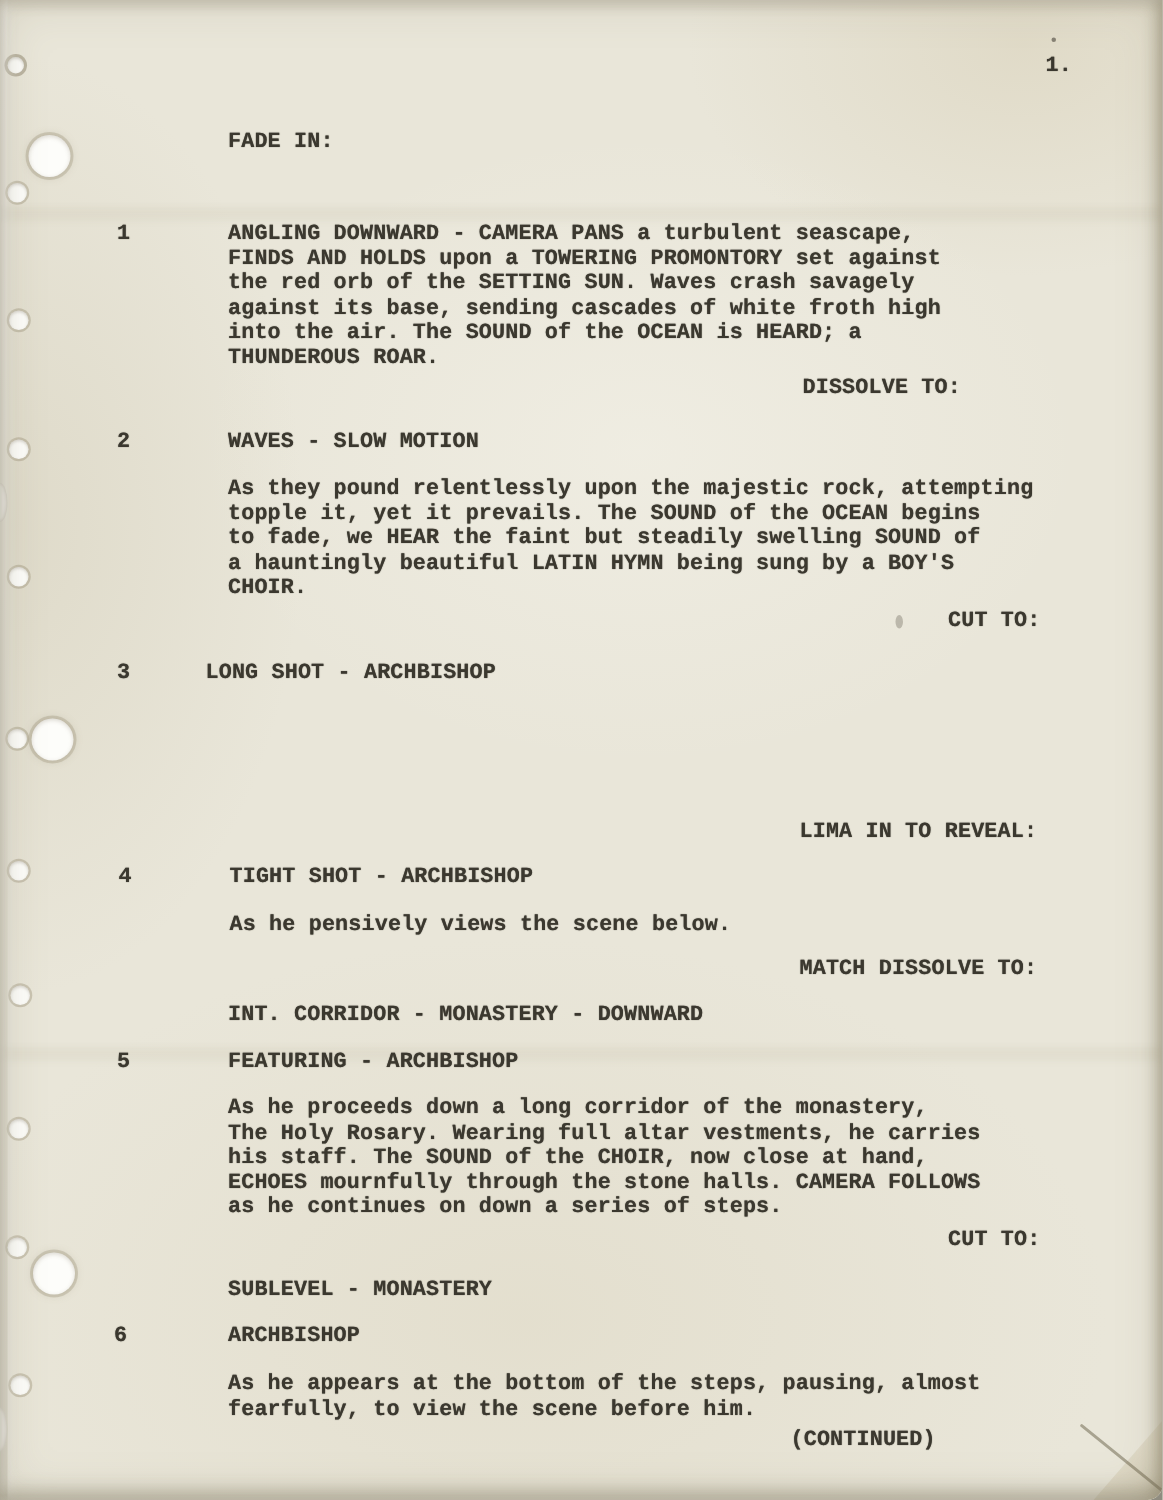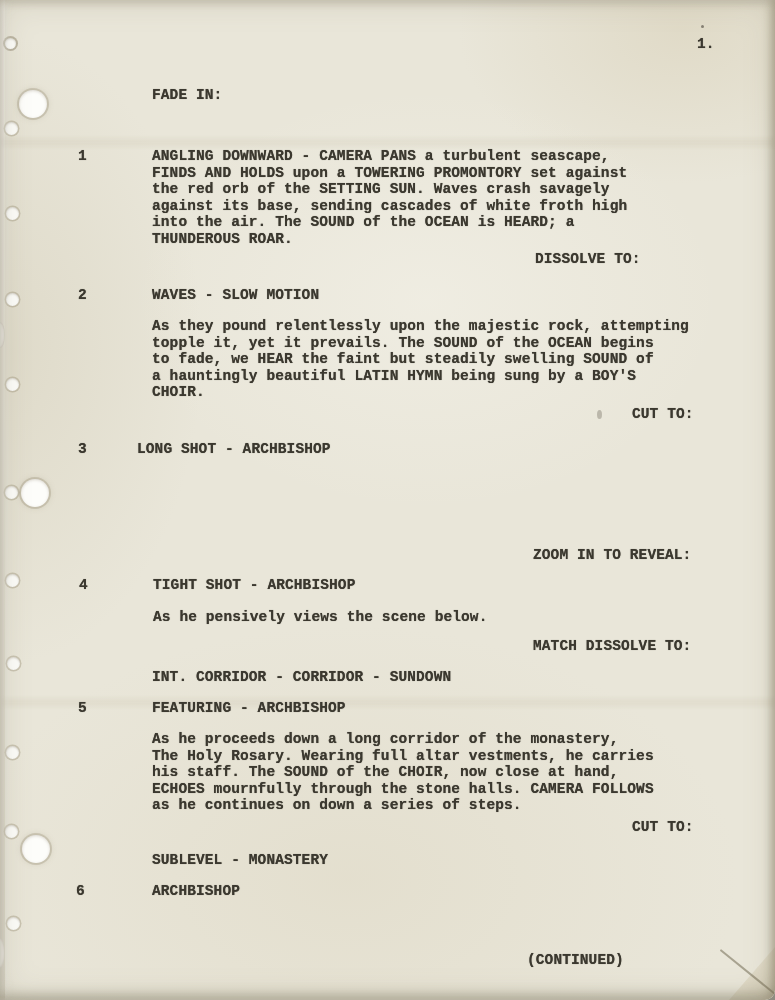--- a/index.html
+++ b/index.html
@@ -127,42 +127,44 @@
   <div class="t" style="left:152px;top:287px">WAVES - SLOW MOTION</div>
   <div class="t" style="left:152px;top:318px">As they pound relentlessly upon the majestic rock, attempting
 topple it, yet it prevails. The SOUND of the OCEAN begins
 to fade, we HEAR the faint but steadily swelling SOUND of
 a hauntingly beautiful LATIN HYMN being sung by a BOY'S
 CHOIR.</div>
   <div class="t" style="left:632px;top:406px">CUT TO:</div>
 
   <div class="t" style="left:78px;top:441px">3</div>
   <div class="t" style="left:137px;top:441px">LONG SHOT - ARCHBISHOP</div>
-  <div class="t" style="left:533px;top:547px">ZOOM IN TO REVEAL:</div>
+  <div class="t" style="left:533px;top:547px">LIMA IN TO REVEAL:</div>
 
   <div class="t" style="left:79px;top:577px">4</div>
   <div class="t" style="left:153px;top:577px">TIGHT SHOT - ARCHBISHOP</div>
   <div class="t" style="left:153px;top:609px">As he pensively views the scene below.</div>
   <div class="t" style="left:533px;top:638px">MATCH DISSOLVE TO:</div>
 
-  <div class="t" style="left:152px;top:669px">INT. CORRIDOR - CORRIDOR - SUNDOWN</div>
+  <div class="t" style="left:152px;top:669px">INT. CORRIDOR - MONASTERY - DOWNWARD</div>
 
   <div class="t" style="left:78px;top:700px">5</div>
   <div class="t" style="left:152px;top:700px">FEATURING - ARCHBISHOP</div>
   <div class="t" style="left:152px;top:731px">As he proceeds down a long corridor of the monastery,
 The Holy Rosary. Wearing full altar vestments, he carries
 his staff. The SOUND of the CHOIR, now close at hand,
 ECHOES mournfully through the stone halls. CAMERA FOLLOWS
 as he continues on down a series of steps.</div>
   <div class="t" style="left:632px;top:819px">CUT TO:</div>
 
   <div class="t" style="left:152px;top:852px">SUBLEVEL - MONASTERY</div>
 
   <div class="t" style="left:76px;top:883px">6</div>
   <div class="t" style="left:152px;top:883px">ARCHBISHOP</div>
+  <div class="t" style="left:152px;top:915px">As he appears at the bottom of the steps, pausing, almost
+fearfully, to view the scene before him.</div>
   <div class="t" style="left:527px;top:952px">(CONTINUED)</div>
 
   <div class="fold">
     <div class="flap"></div>
     <div class="crease"></div>
   </div>
 
 </div>
 
 </body></html>

